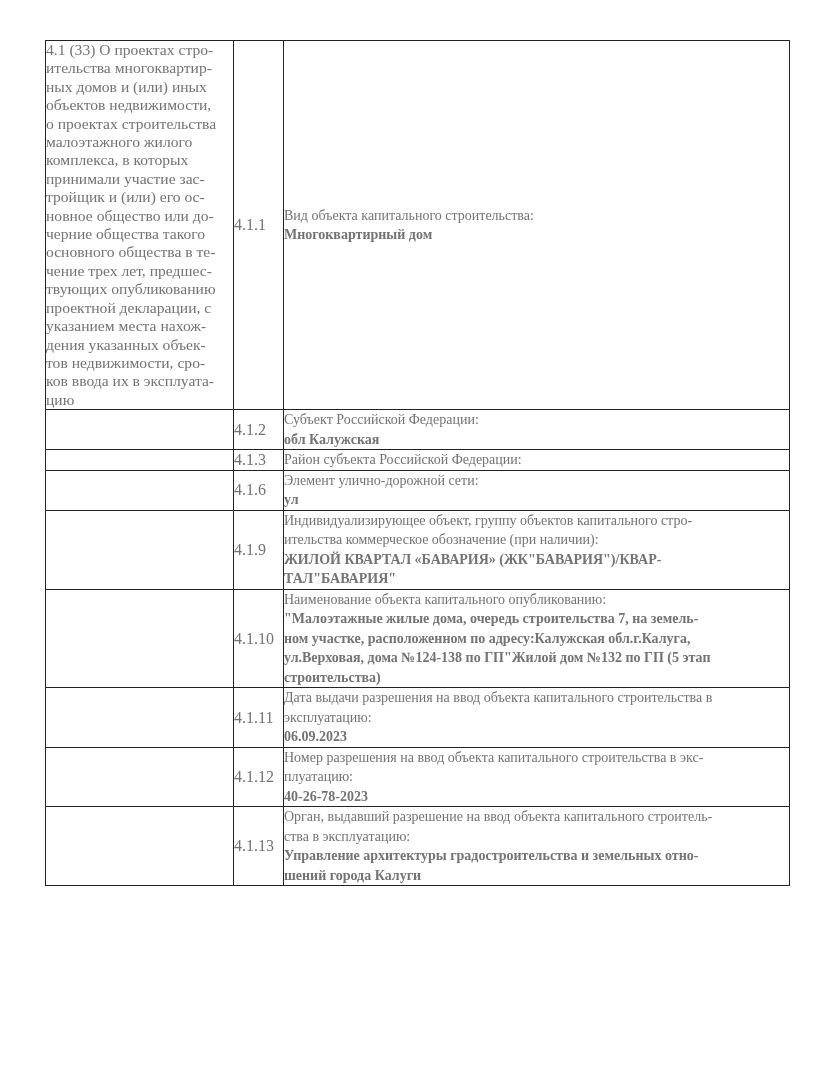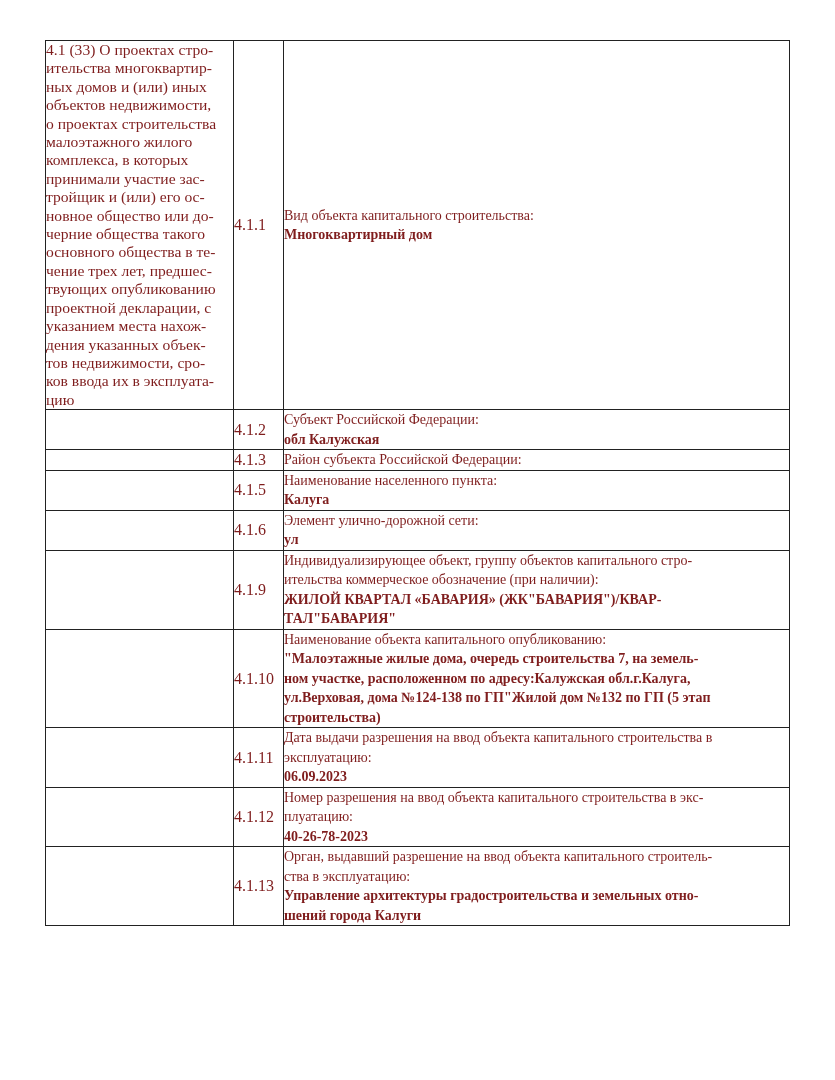--- a/index.html
+++ b/index.html
@@ -2,21 +2,21 @@
 <html><head>
 <meta charset="utf-8">
 <style>
   html, body { margin: 0; padding: 0; }
   .page {
     position: relative;
     width: 835px;
     height: 1080px;
     background: #ffffff;
     font-family: "Liberation Serif", "DejaVu Serif", serif;
-    color: #7f1d1d;
+    color: #737373;
     overflow: hidden;
   }
   table.decl {
     position: absolute;
     left: 45px;
     top: 40px;
     width: 744px;
     border-collapse: collapse;
     table-layout: fixed;
   }
@@ -105,30 +105,20 @@
       <td class="desc-cell"></td>
       <td class="num-cell">
         <div>4.1.3</div>
       </td>
       <td class="content-cell">
         <div class="pre">Район субъекта Российской Федерации:</div>
       </td>
     </tr>
 
 
-    <tr>
-      <td class="desc-cell"></td>
-      <td class="num-cell">
-        <div>4.1.5</div>
-      </td>
-      <td class="content-cell">
-        <div class="pre">Наименование населенного пункта:</div>
-        <div class="pre field-value">Калуга</div>
-      </td>
-    </tr>
 
     <tr>
       <td class="desc-cell"></td>
       <td class="num-cell">
         <div>4.1.6</div>
       </td>
       <td class="content-cell">
         <div class="pre">Элемент улично-дорожной сети:</div>
         <div class="pre field-value">ул</div>
       </td>

